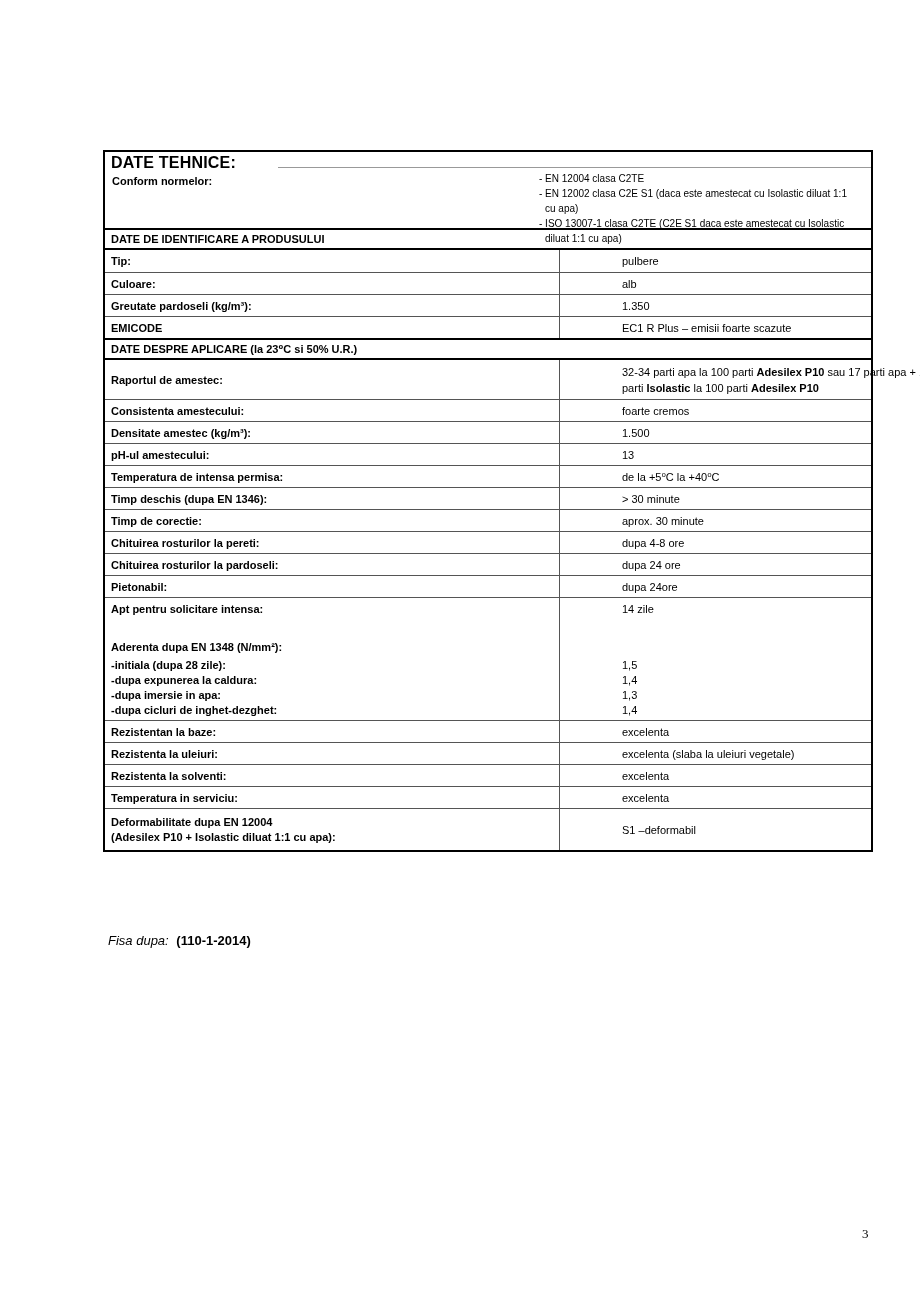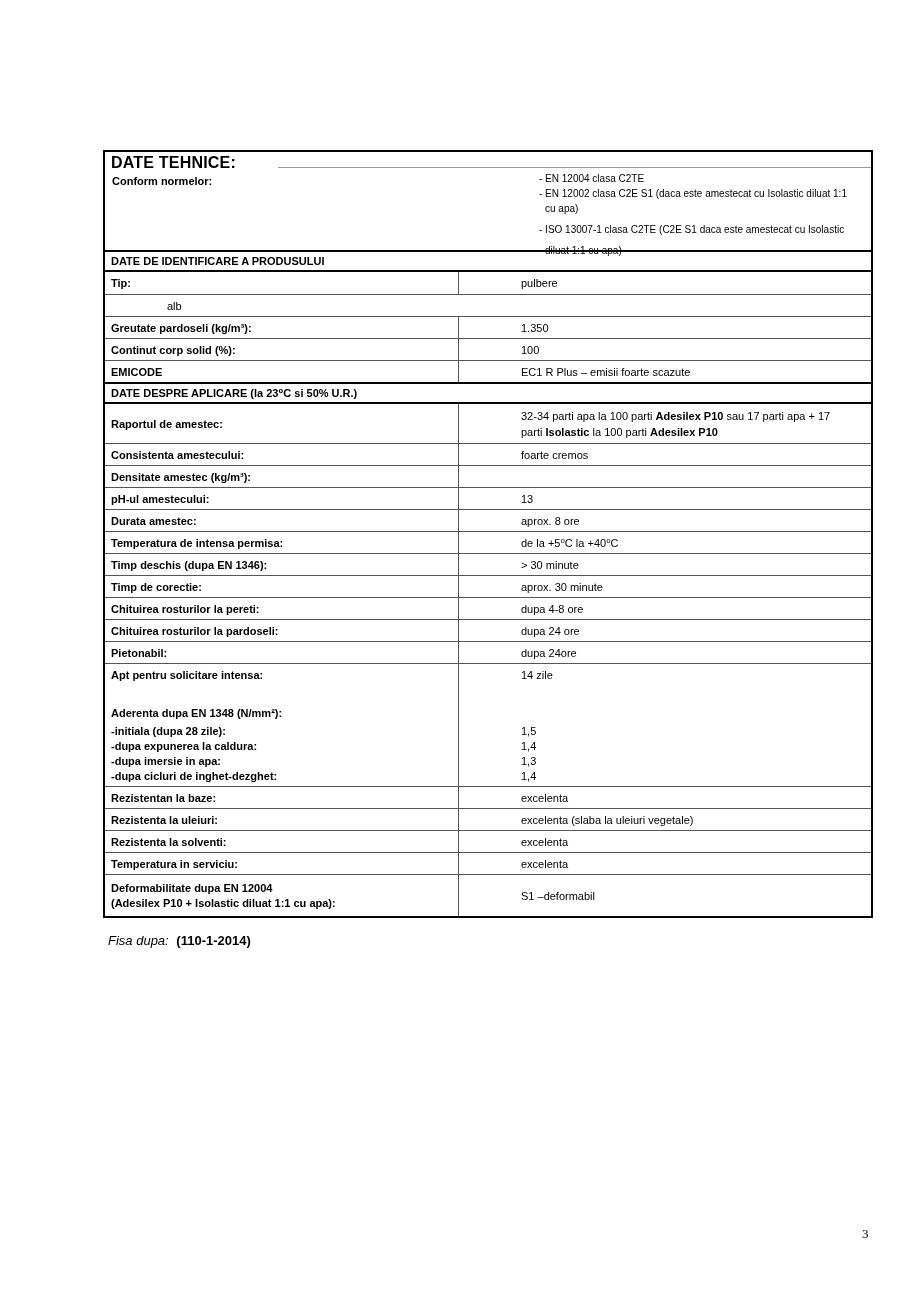--- a/index.html
+++ b/index.html
@@ -16,56 +16,56 @@
     font-family:"Liberation Sans","DejaVu Sans",sans-serif;
     color:var(--c-text);background:var(--c-bg);
   }
   .sheet-table{
     position:absolute;left:103px;top:150px;width:770px;
     border:2px solid var(--c-border-strong);
     background:var(--c-bg);
     font-size:11px;line-height:14px;
   }
   
-  .tbl-header{position:relative;height:98px;}
+  .tbl-header{position:relative;height:76px;}
   .tbl-title{
     position:absolute;left:6px;top:1px;
     font-size:16px;font-weight:bold;letter-spacing:.2px;line-height:19px;
   }
   .title-rule{
     position:absolute;top:15px;left:173px;right:0;height:1px;
     background:var(--c-rule);
   }
   .conform{
     position:absolute;left:7px;top:22px;font-weight:bold;font-size:11px;
   }
   .norms{
     position:absolute;left:434px;top:19px;width:330px;
     font-size:10px;line-height:15px;
   }
   .norm-line{white-space:nowrap;}
   .norm-line.cont{margin-left:6px;}
-  .norm-line.gap{margin-top:6px;}
+  .norm-line.gap{margin-top:0;}
   
   .section-row{
     display:flex;align-items:center;min-height:22px;
     border-top:2px solid var(--c-border-strong);
     border-bottom:2px solid var(--c-border-strong);
     font-weight:bold;padding:2px 4px 2px 6px;
   }
   .data-row{
     display:flex;min-height:22px;
     border-top:1px solid var(--c-border-light);
   }
   .data-row.no-top{border-top:none;}
   .data-row.h39{min-height:39px;}
   .data-row.h91{min-height:91px;}
   .data-row.h42{min-height:42px;}
   .label-cell{
-    width:354px;flex:none;
+    width:455px;flex:none;
     border-right:1px solid var(--c-border-light);
     padding:2px 6px 2px 6px;
     display:flex;flex-direction:column;justify-content:center;
     font-weight:bold;
   }
   .value-cell{
     flex:1;
     padding:2px 4px 2px 62px;
     display:flex;flex-direction:column;justify-content:center;
     font-weight:normal;
@@ -112,38 +112,33 @@
       </div>
       <div class="data-row no-top">
         <div class="label-cell">
           <span>Tip:</span>
         </div>
         <div class="value-cell">
           <span>pulbere</span>
         </div>
       </div>
       <div class="data-row">
+        <div class="label-cell">
+          <span>Culoare:</span>
+        </div>
         <div class="value-cell">
           <span>alb</span>
         </div>
       </div>
       <div class="data-row">
         <div class="label-cell">
           <span>Greutate pardoseli (kg/m³):</span>
         </div>
         <div class="value-cell">
           <span>1.350</span>
-        </div>
-      </div>
-      <div class="data-row">
-        <div class="label-cell">
-          <span>Continut corp solid (%):</span>
-        </div>
-        <div class="value-cell">
-          <span>100</span>
         </div>
       </div>
       <div class="data-row">
         <div class="label-cell">
           <span>EMICODE</span>
         </div>
         <div class="value-cell">
           <span>EC1 R Plus – emisii foarte scazute</span>
         </div>
       </div>
@@ -164,35 +159,30 @@
           <span>Consistenta amestecului:</span>
         </div>
         <div class="value-cell">
           <span>foarte cremos</span>
         </div>
       </div>
       <div class="data-row">
         <div class="label-cell">
           <span>Densitate amestec (kg/m³):</span>
         </div>
+        <div class="value-cell">
+          <span>1.500</span>
+        </div>
       </div>
       <div class="data-row">
         <div class="label-cell">
           <span>pH-ul amestecului:</span>
         </div>
         <div class="value-cell">
           <span>13</span>
-        </div>
-      </div>
-      <div class="data-row">
-        <div class="label-cell">
-          <span>Durata amestec:</span>
-        </div>
-        <div class="value-cell">
-          <span>aprox. 8 ore</span>
         </div>
       </div>
       <div class="data-row">
         <div class="label-cell">
           <span>Temperatura de intensa permisa:</span>
         </div>
         <div class="value-cell">
           <span>de la +5⁰C la +40⁰C</span>
         </div>
       </div>

